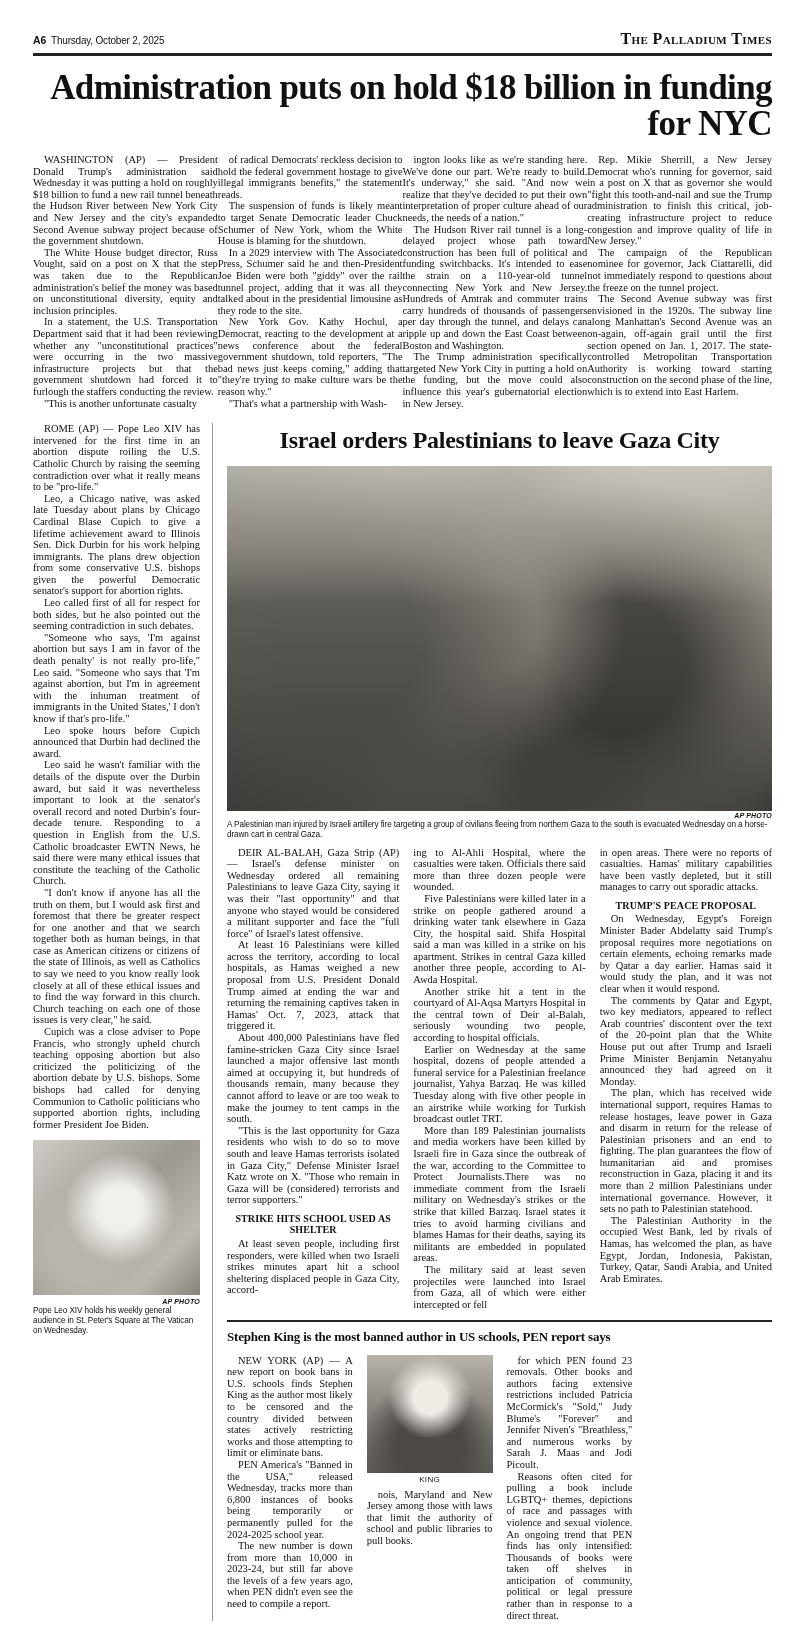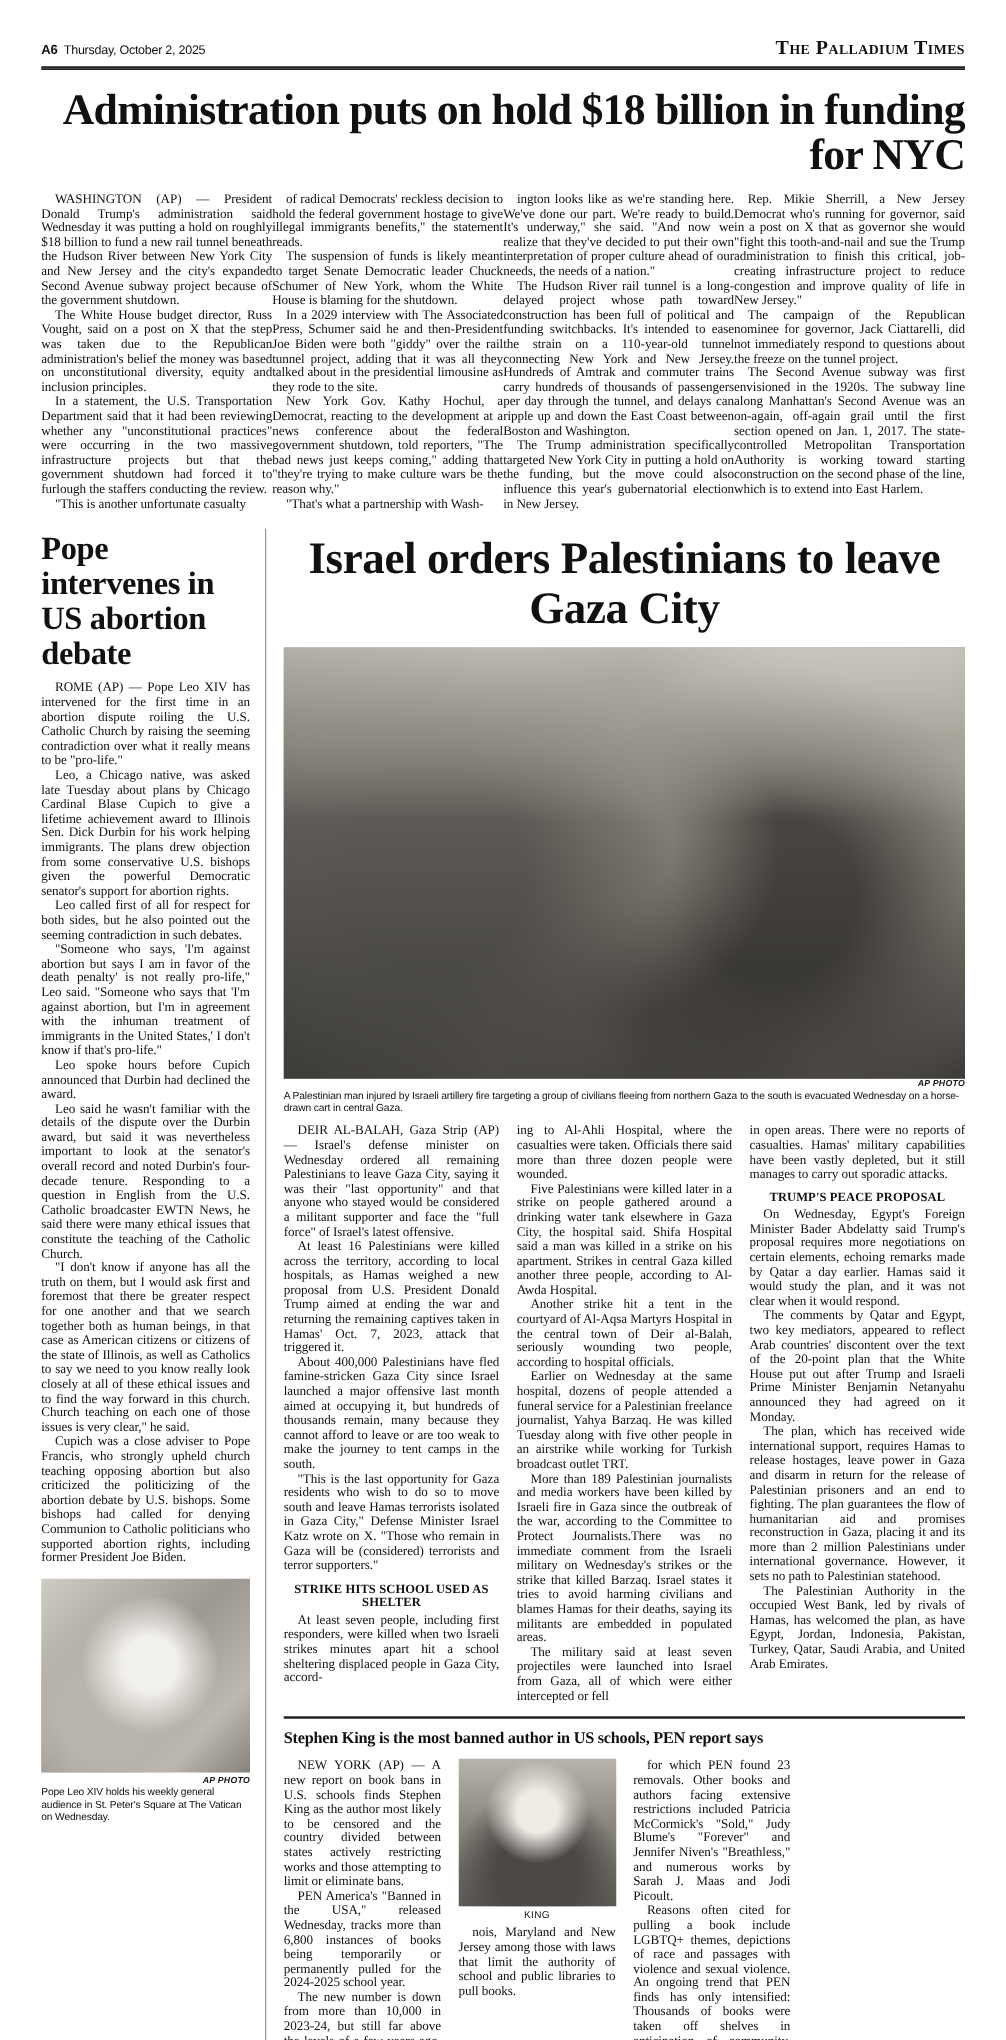--- a/index.html
+++ b/index.html
@@ -63,21 +63,21 @@
     margin: 14px 0 12px 0;
   }
   .hed-sec {
     font-size: 26px;
     font-weight: bold;
     line-height: 1.08;
     letter-spacing: -0.3px;
     margin: 2px 0 8px 0;
   }
   .hed-big-center {
-    font-size: 36px;
+    font-size: 24px;
     font-weight: bold;
     line-height: 1.1;
     letter-spacing: -0.3px;
     text-align: center;
     margin: 4px 18px 12px 18px;
   }
   .hed-wide {
     font-size: 13px;
     font-weight: bold;
     letter-spacing: -0.2px;
@@ -246,21 +246,20 @@
     <div class="col">
       <p class="body">Rep. Mikie Sherrill, a New Jersey Democrat who's running for governor, said in a post on X that as governor she would "fight this tooth-and-nail and sue the Trump administration to finish this critical, job-creating infrastructure project to reduce congestion and improve quality of life in New Jersey."</p>
       <p class="body">The campaign of the Republican nominee for governor, Jack Ciattarelli, did not immediately respond to questions about the freeze on the tunnel project.</p>
       <p class="body">The Second Avenue subway was first envisioned in the 1920s. The subway line along Manhattan's Second Avenue was an on-again, off-again grail until the first section opened on Jan. 1, 2017. The state-controlled Metropolitan Transportation Authority is working toward starting construction on the second phase of the line, which is to extend into East Harlem.</p>
     </div>
   </div>
 
   <div class="mid">
 
     <div class="vrule-left">
-      <h2 class="hed-sec">Pope intervenes in US abortion debate</h2>
       <p class="body">ROME (AP) — Pope Leo XIV has intervened for the first time in an abortion dispute roiling the U.S. Catholic Church by raising the seeming contradiction over what it really means to be "pro-life."</p>
       <p class="body">Leo, a Chicago native, was asked late Tuesday about plans by Chicago Cardinal Blase Cupich to give a lifetime achievement award to Illinois Sen. Dick Durbin for his work helping immigrants. The plans drew objection from some conservative U.S. bishops given the powerful Democratic senator's support for abortion rights.</p>
       <p class="body">Leo called first of all for respect for both sides, but he also pointed out the seeming contradiction in such debates.</p>
       <p class="body">"Someone who says, 'I'm against abortion but says I am in favor of the death penalty' is not really pro-life," Leo said. "Someone who says that 'I'm against abortion, but I'm in agreement with the inhuman treatment of immigrants in the United States,' I don't know if that's pro-life."</p>
       <p class="body">Leo spoke hours before Cupich announced that Durbin had declined the award.</p>
       <p class="body">Leo said he wasn't familiar with the details of the dispute over the Durbin award, but said it was nevertheless important to look at the senator's overall record and noted Durbin's four-decade tenure. Responding to a question in English from the U.S. Catholic broadcaster EWTN News, he said there were many ethical issues that constitute the teaching of the Catholic Church.</p>
       <p class="body">"I don't know if anyone has all the truth on them, but I would ask first and foremost that there be greater respect for one another and that we search together both as human beings, in that case as American citizens or citizens of the state of Illinois, as well as Catholics to say we need to you know really look closely at all of these ethical issues and to find the way forward in this church. Church teaching on each one of those issues is very clear," he said.</p>
       <p class="body">Cupich was a close adviser to Pope Francis, who strongly upheld church teaching opposing abortion but also criticized the politicizing of the abortion debate by U.S. bishops. Some bishops had called for denying Communion to Catholic politicians who supported abortion rights, including former President Joe Biden.</p>
 
       <div class="photo photo-pope"></div>

